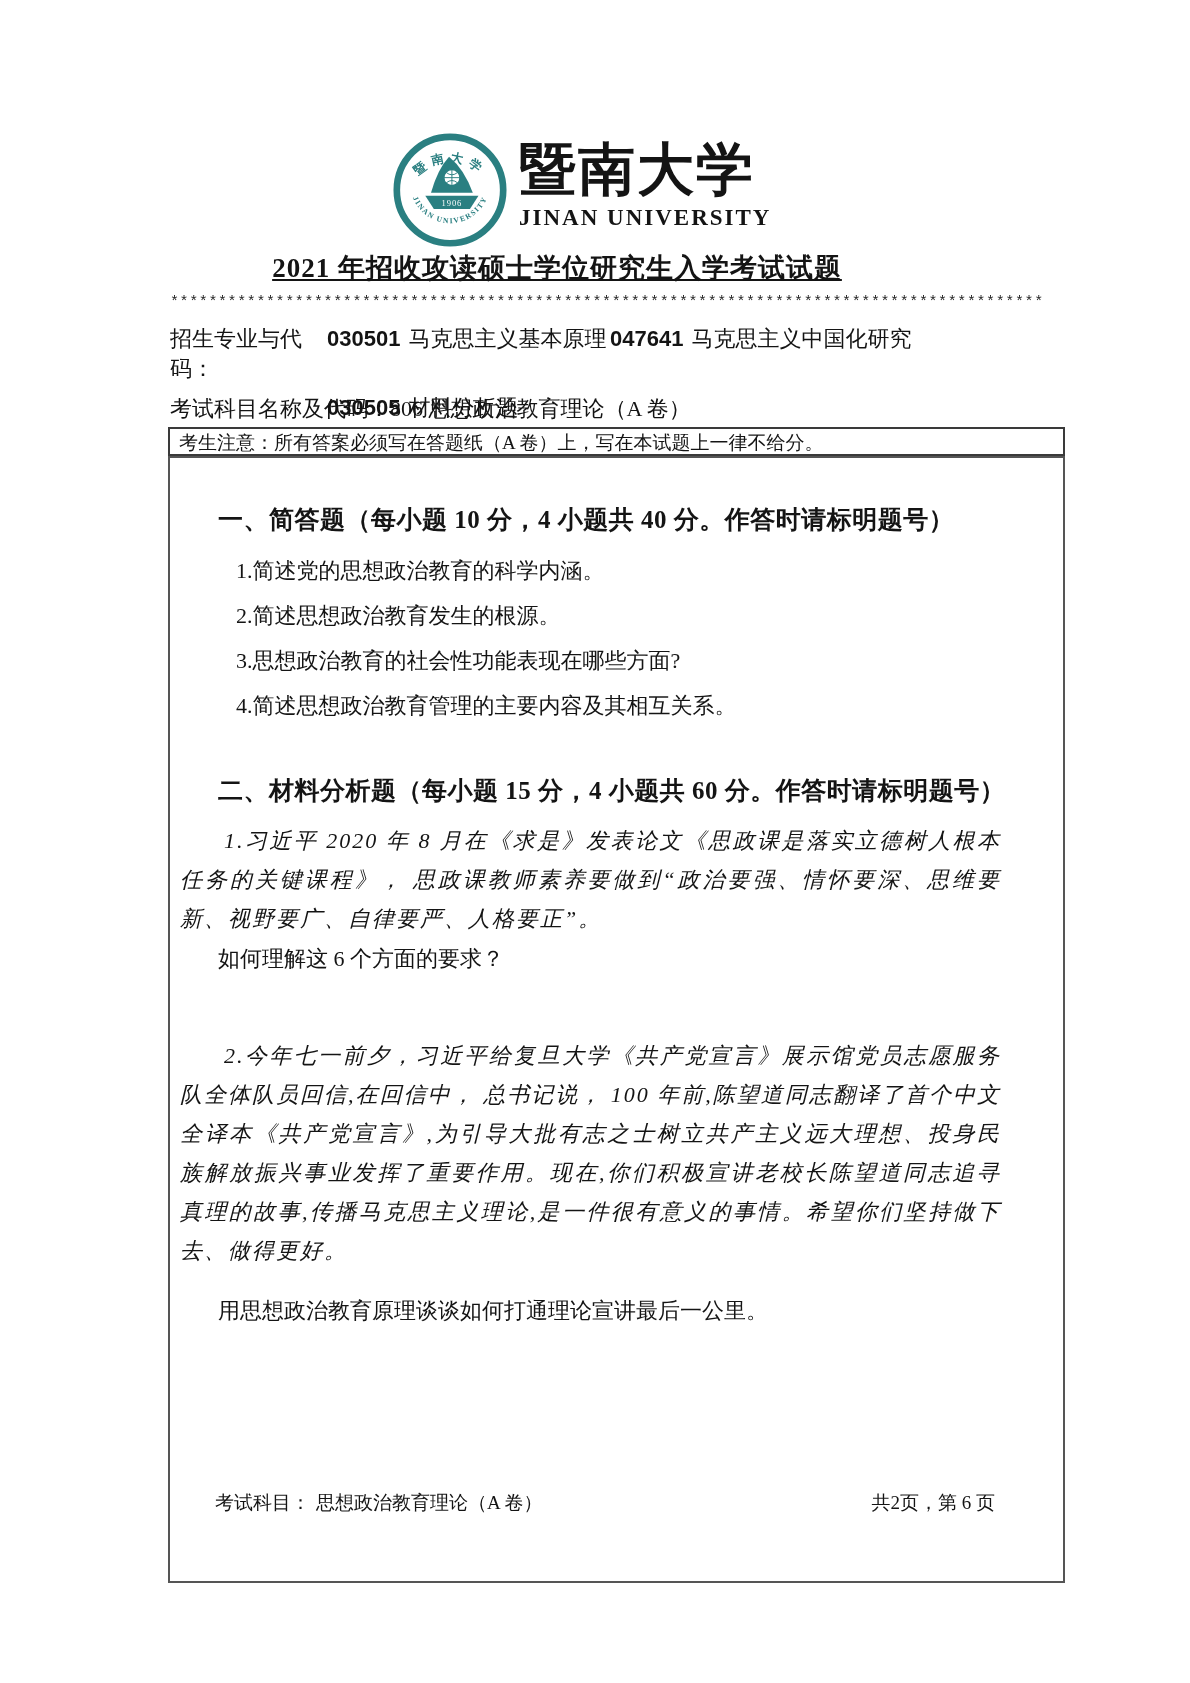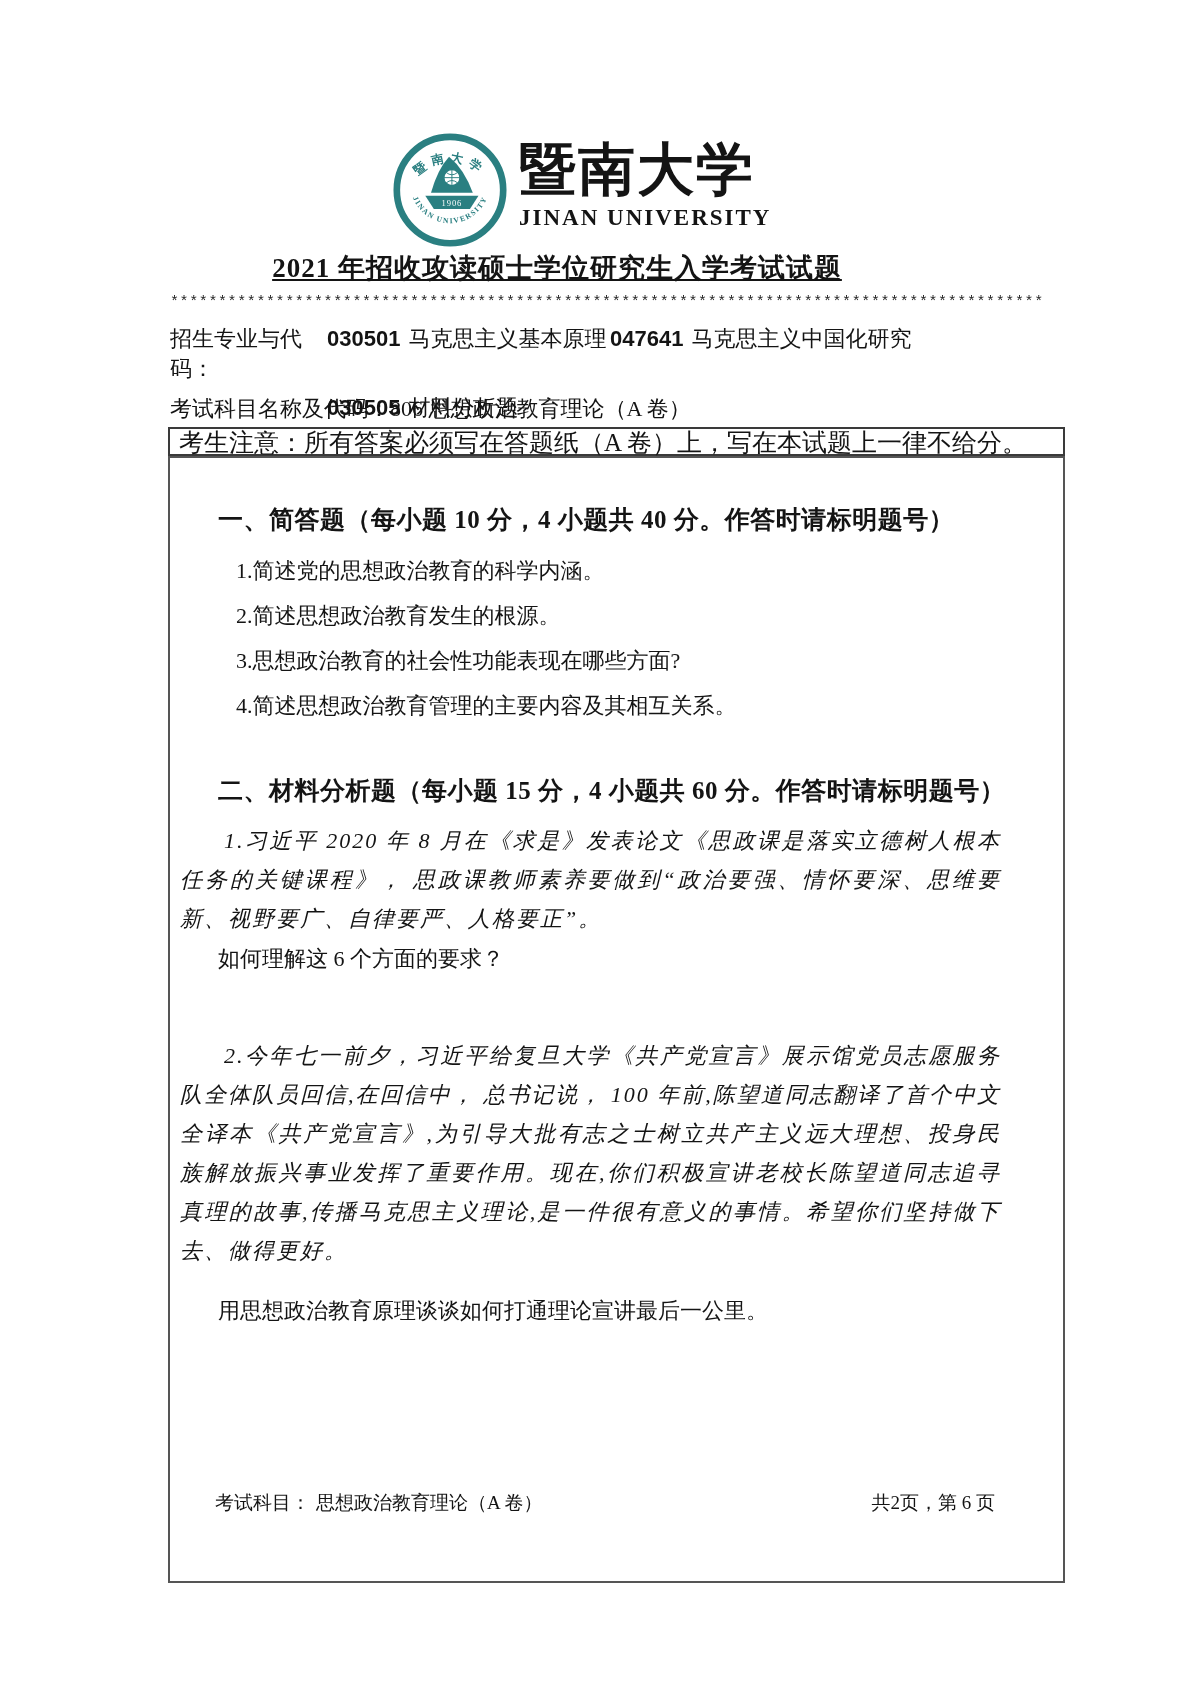--- a/index.html
+++ b/index.html
@@ -37,21 +37,21 @@
   
   .majors { position:absolute; top:324px; left:170px; width:900px; font-size:22px; }
   .major-row { display:flex; line-height:30px; margin-bottom:9px; }
   .major-label { width:157px; flex:0 0 auto; }
   .major-cell-1 { width:283px; flex:0 0 auto; }
   .major-cell-2 { flex:1; }
   .code { font-family:"Liberation Sans","DejaVu Sans",sans-serif; font-weight:bold; margin-right:8px; }
   .subject-line { position:absolute; top:395px; left:170px; font-size:22px; line-height:28px; }
   .notice-box {
     position:absolute; top:427px; left:168px; width:897px; height:29px;
-    border:2px solid #3a3a3a; font-size:25px; line-height:25px; padding:1px 0 0 9px;
+    border:2px solid #3a3a3a; font-size:19px; line-height:25px; padding:1px 0 0 9px;
   }
   
   .main-box {
     position:absolute; top:456px; left:168px; width:897px; height:1127px;
     border:2px solid #555;
   }
   .sec-heading {
     font-size:25px; font-weight:bold; letter-spacing:0.5px;
     margin-left:48px; line-height:32px;
   }

